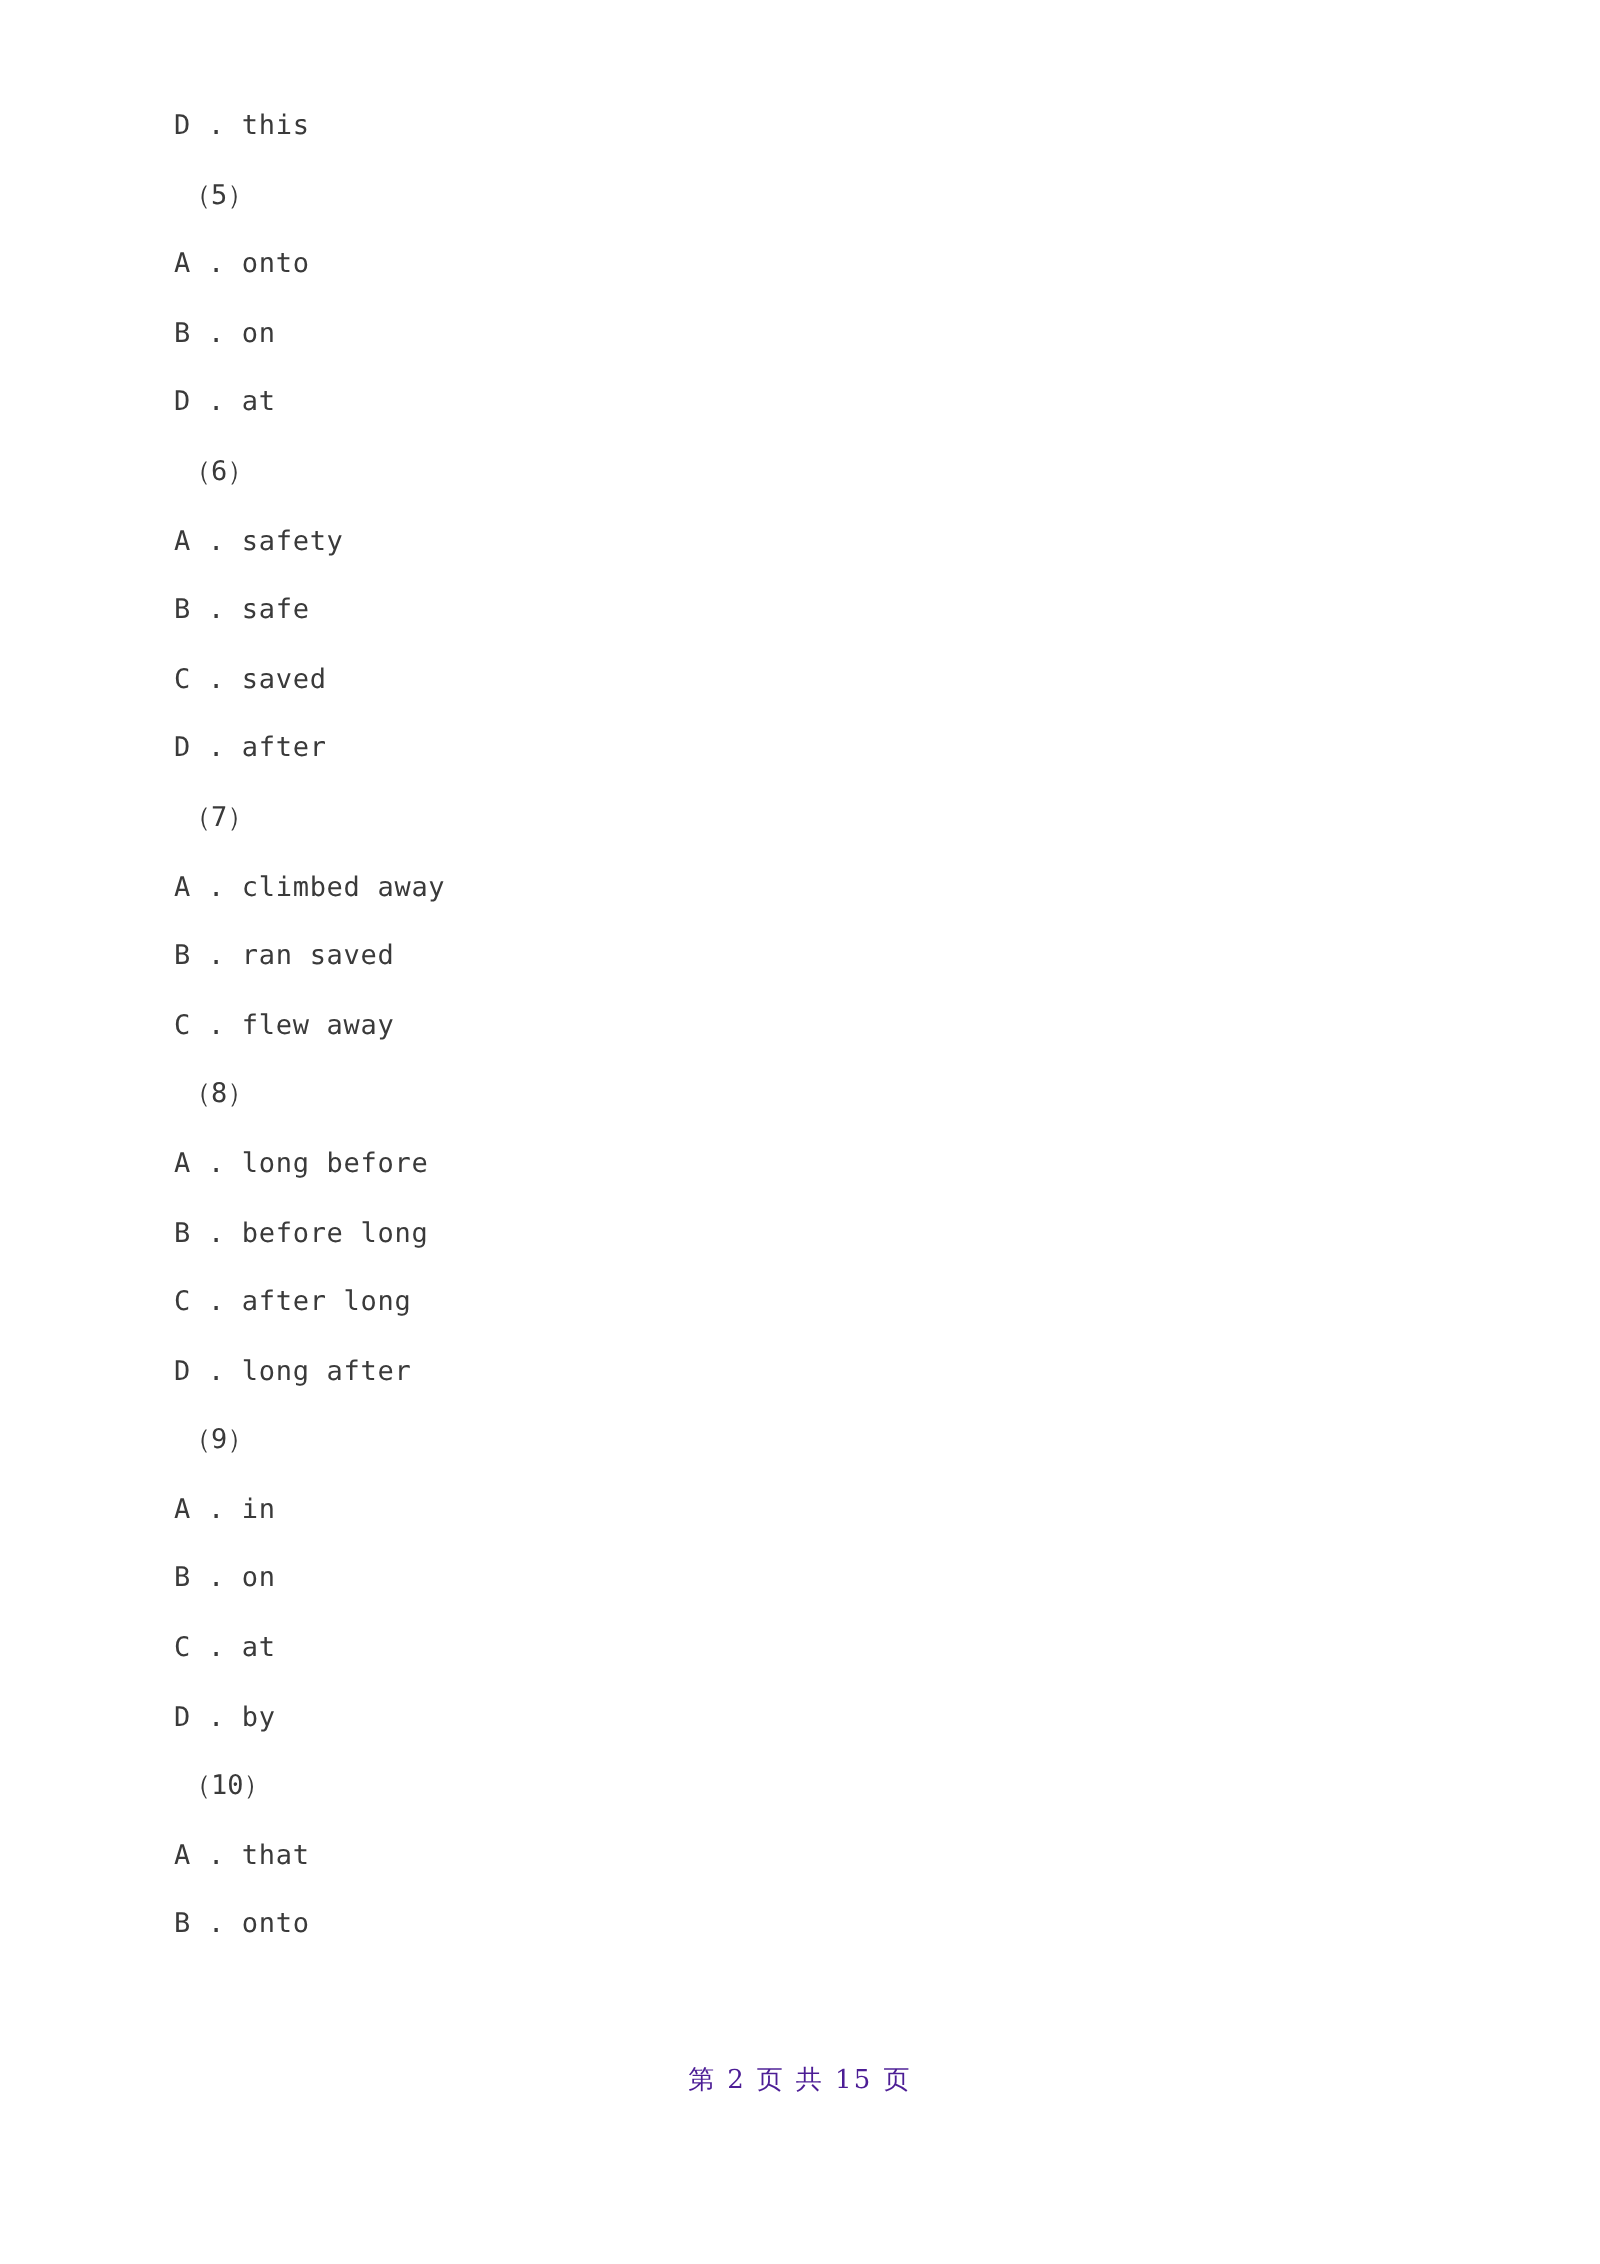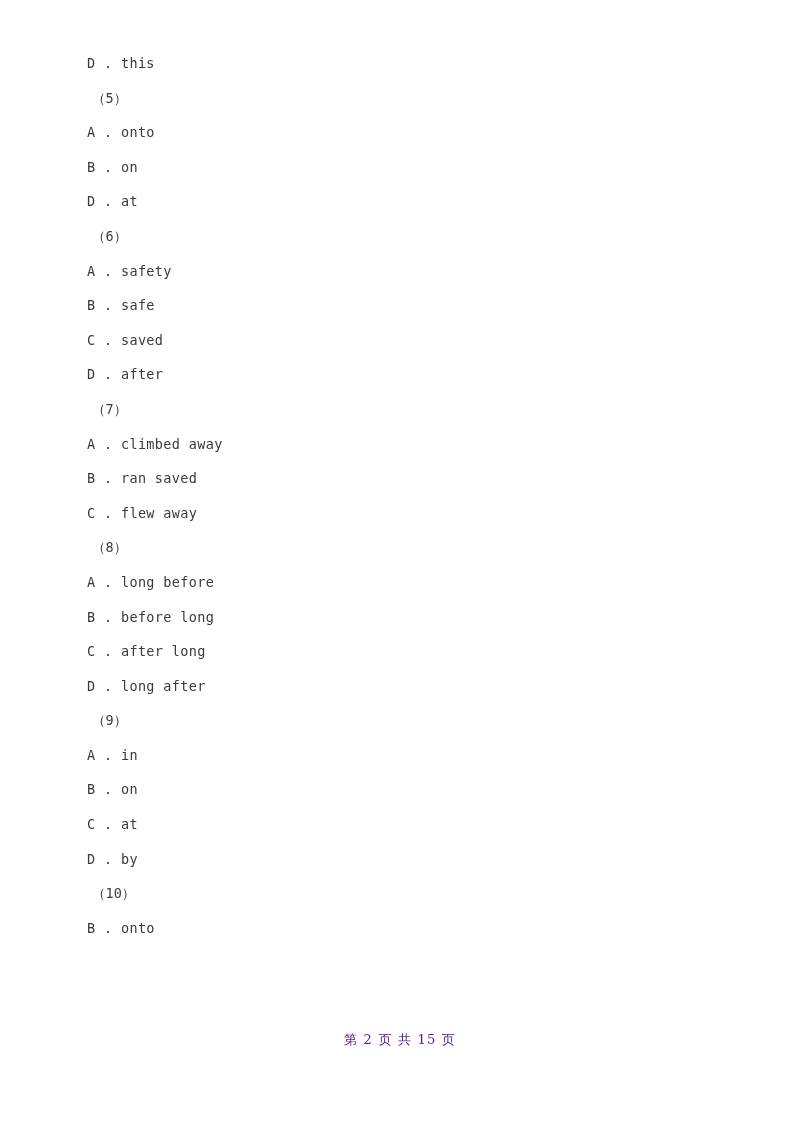--- a/index.html
+++ b/index.html
@@ -101,17 +101,18 @@
       <div class="line opt"><span class="opt-letter">A</span><span class="opt-sep"> . </span><span class="opt-text">long before</span></div>
       <div class="line opt"><span class="opt-letter">B</span><span class="opt-sep"> . </span><span class="opt-text">before long</span></div>
       <div class="line opt"><span class="opt-letter">C</span><span class="opt-sep"> . </span><span class="opt-text">after long</span></div>
       <div class="line opt"><span class="opt-letter">D</span><span class="opt-sep"> . </span><span class="opt-text">long after</span></div>
       <div class="line qnum"><span>（9）</span></div>
       <div class="line opt"><span class="opt-letter">A</span><span class="opt-sep"> . </span><span class="opt-text">in</span></div>
       <div class="line opt"><span class="opt-letter">B</span><span class="opt-sep"> . </span><span class="opt-text">on</span></div>
       <div class="line opt"><span class="opt-letter">C</span><span class="opt-sep"> . </span><span class="opt-text">at</span></div>
       <div class="line opt"><span class="opt-letter">D</span><span class="opt-sep"> . </span><span class="opt-text">by</span></div>
       <div class="line qnum"><span>（10）</span></div>
+      <div class="line opt"><span class="opt-letter">A</span><span class="opt-sep"> . </span><span class="opt-text">that</span></div>
       <div class="line opt"><span class="opt-letter">B</span><span class="opt-sep"> . </span><span class="opt-text">onto</span></div>
     </div>
 
   <div id="footer">第 2 页 共 15 页</div>
 </div>
 
 </body></html>

